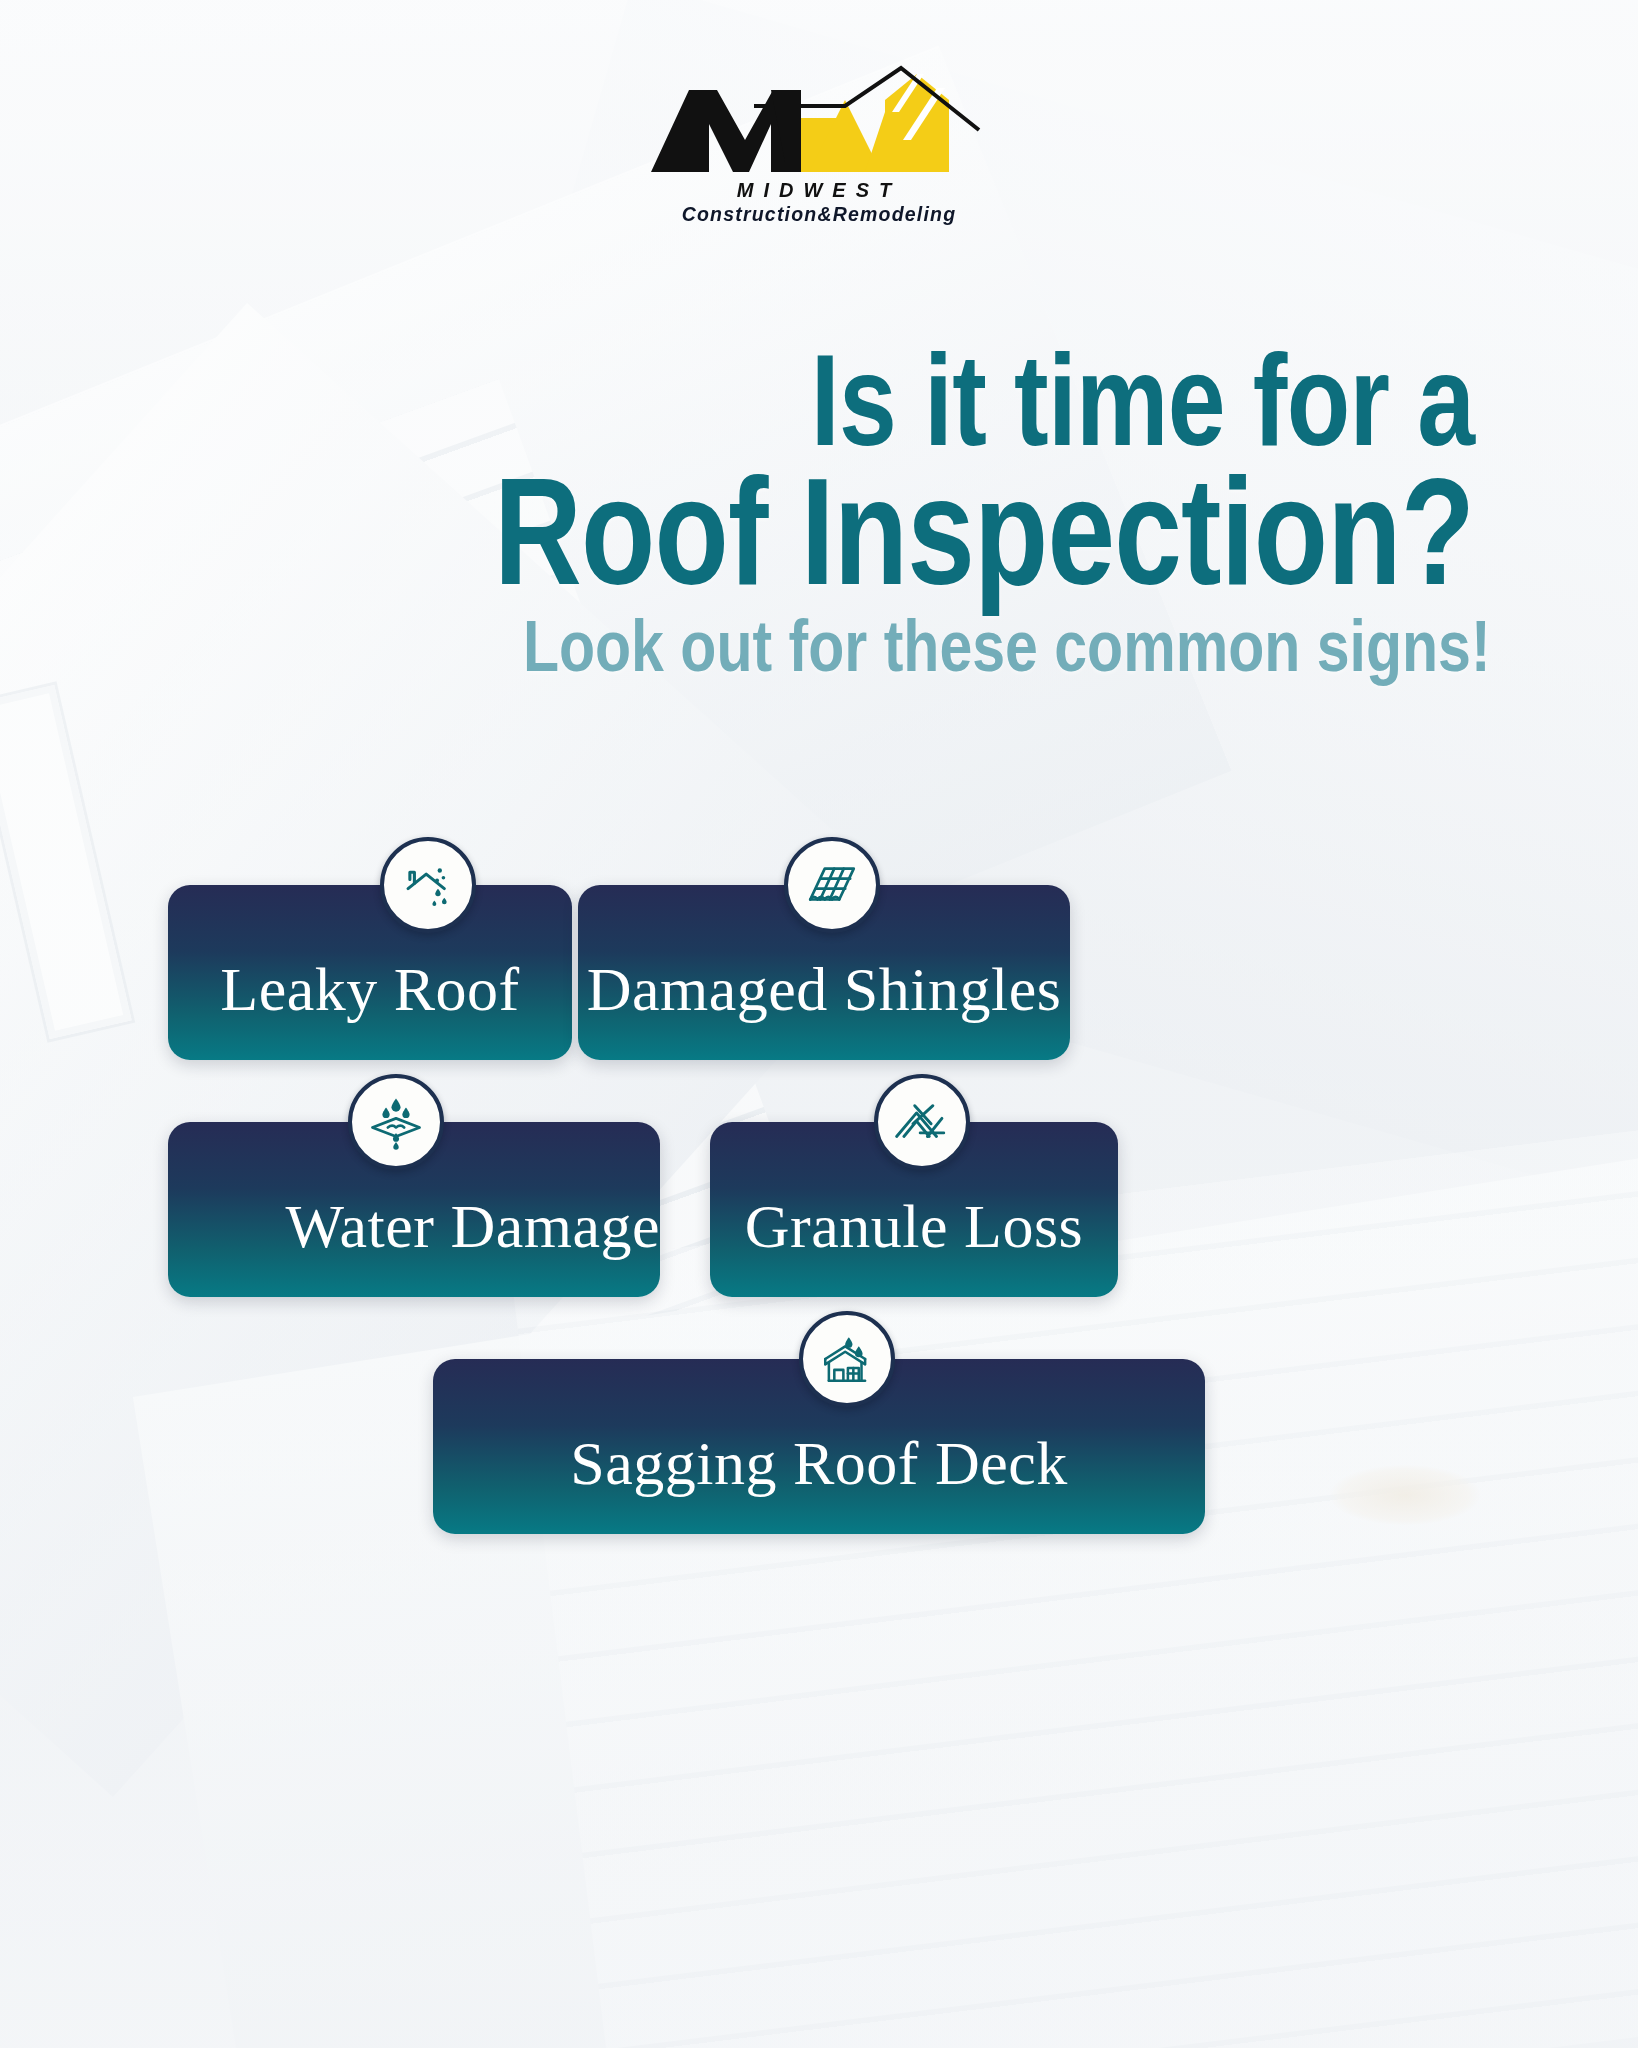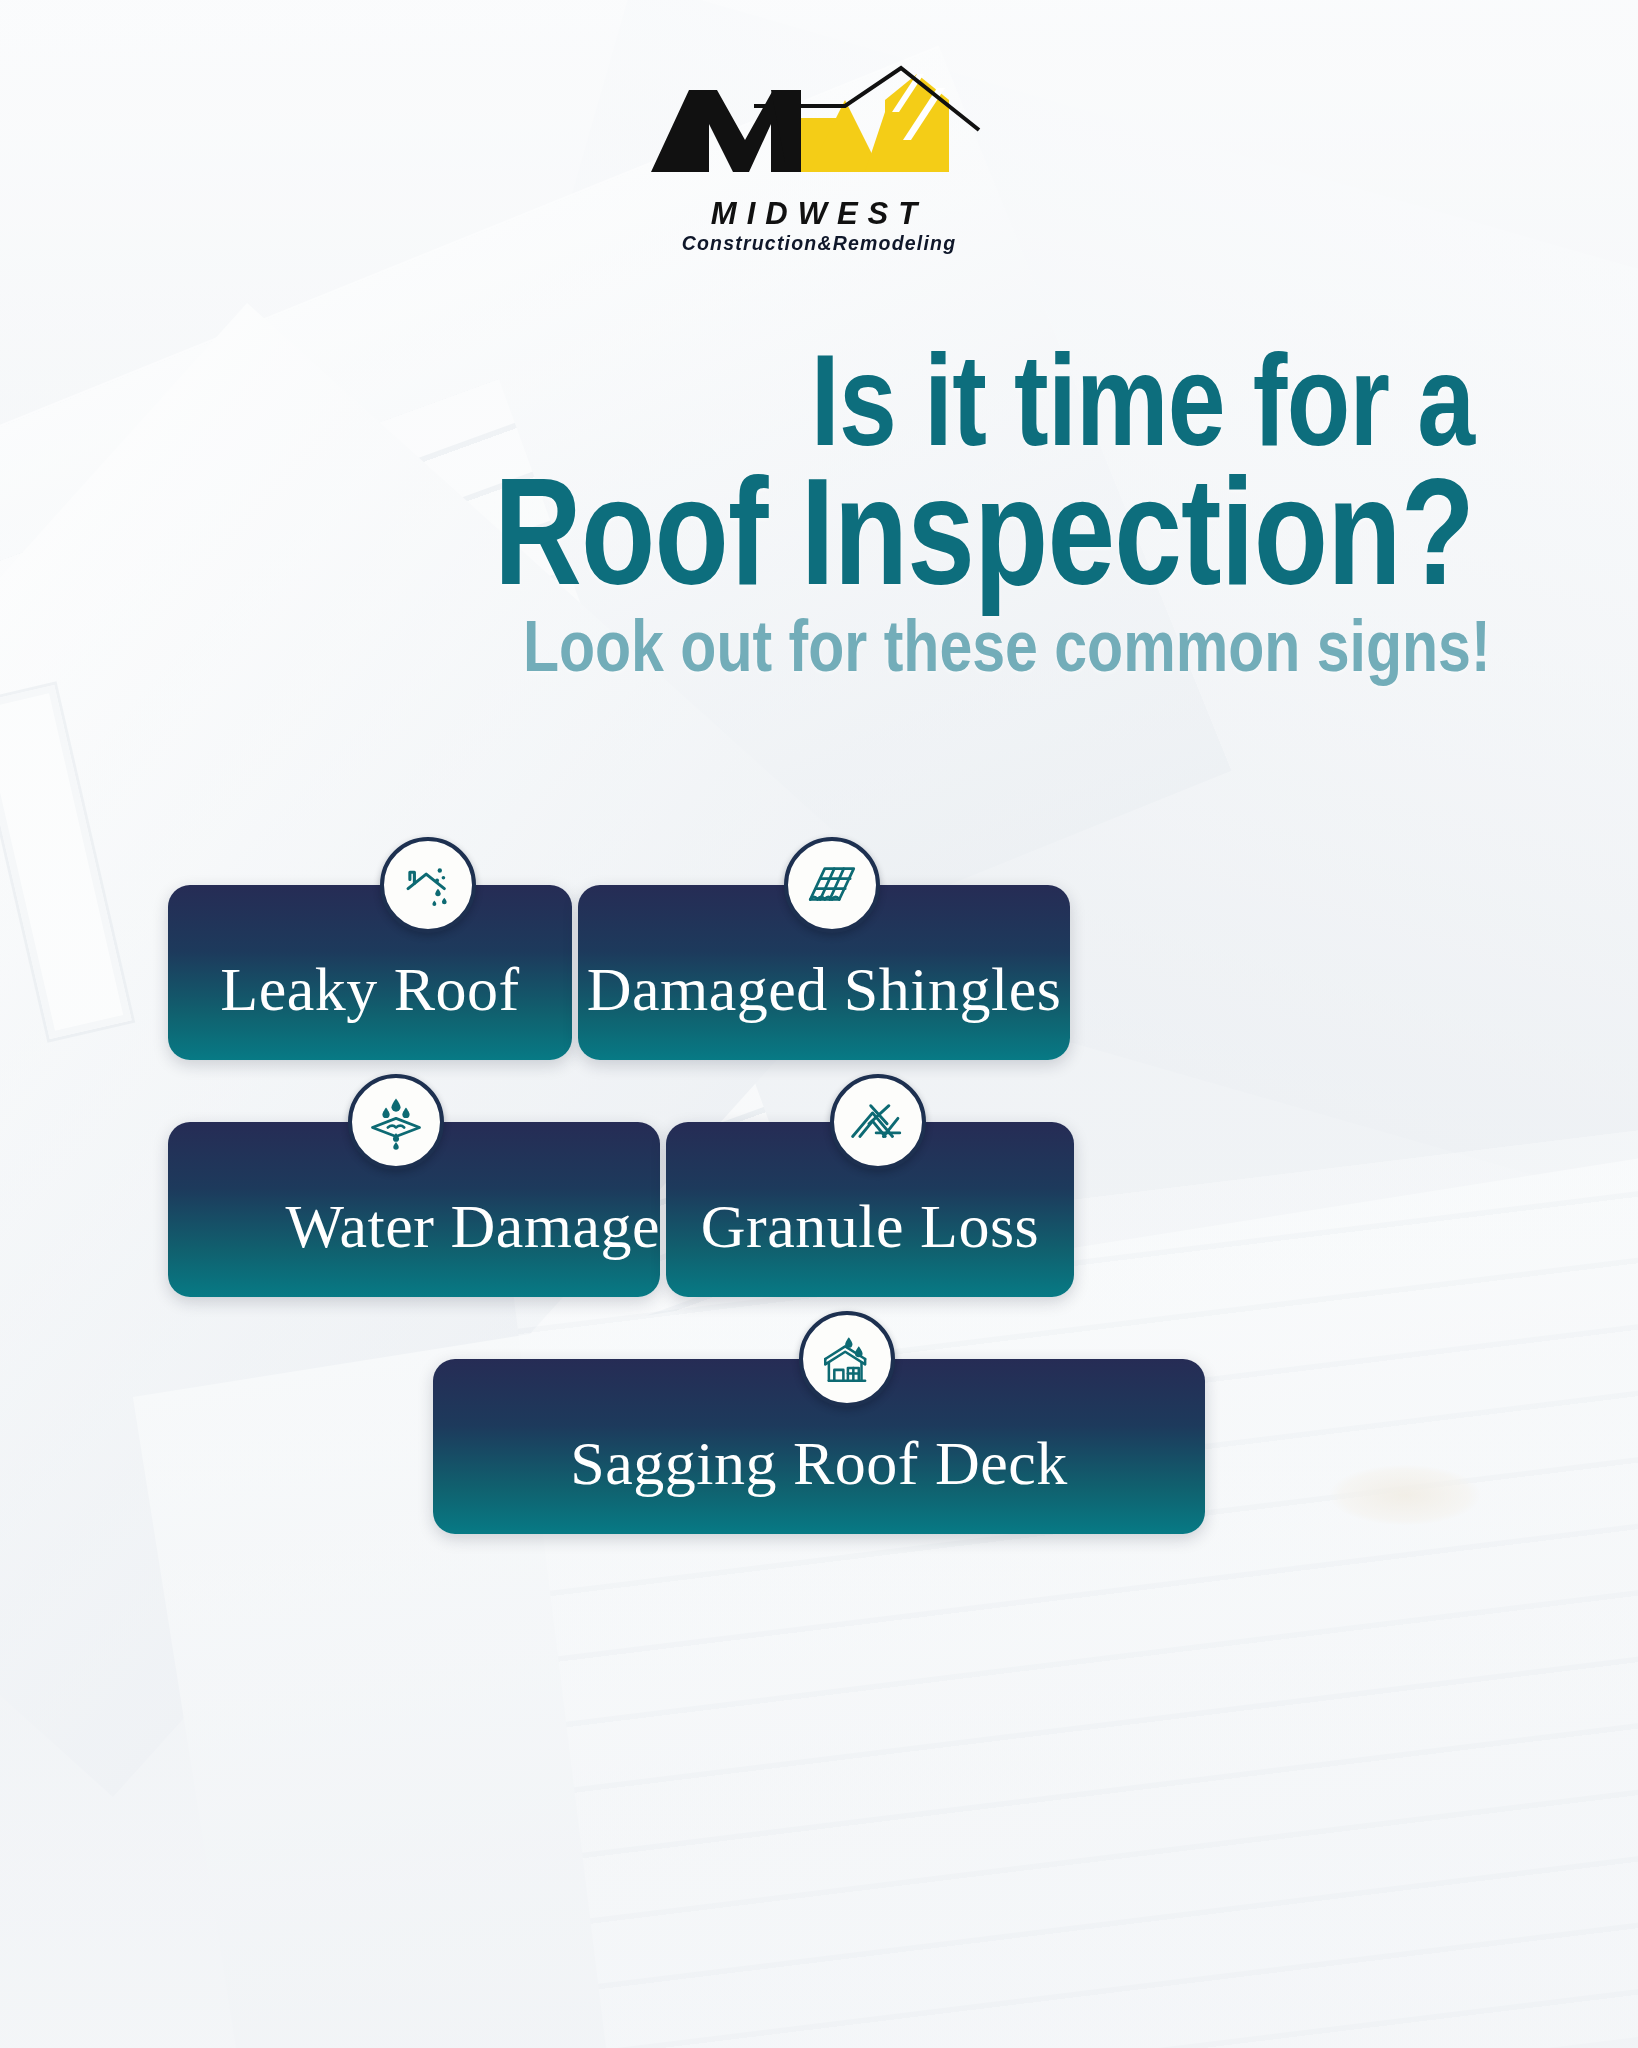--- a/index.html
+++ b/index.html
@@ -111,22 +111,22 @@
   .logo-wrap {
     position: absolute;
     left: 0; right: 0;
     top: 62px;
     display: flex;
     flex-direction: column;
     align-items: center;
   }
   .logo-mark { width: 340px; height: 116px; display: block; }
   .logo-name {
-    margin-top: 20px;
-    font-size: 31px;
+    margin-top: 2px;
+    font-size: 20px;
     font-weight: 700;
     font-style: italic;
     letter-spacing: 10px;
     color: #111111;
     font-family: "Liberation Sans", sans-serif;
     line-height: 1;
   }
   .logo-sub {
     margin-top: 5px;
     font-size: 19.5px;
@@ -202,21 +202,21 @@
     font-weight: 400;
     font-size: 62px;
     line-height: 1;
     padding-bottom: 40px;
     white-space: nowrap;
     letter-spacing: .5px;
   }
   .card-leaky        { width: 404px; }
   .card-shingles     { width: 492px; }
   .card-water        { width: 492px; justify-content: flex-end; }
-  .card-granule      { width: 408px; }
+  .card-granule      { width: 408px; margin-left: 44px; }
   .card-sagging      { width: 772px; }
 
   .badge {
     position: absolute;
     top: -48px;
     width: 96px;
     height: 96px;
     border-radius: 50%;
     background: #fdfdfb;
     border: 4px solid #1d3050;

